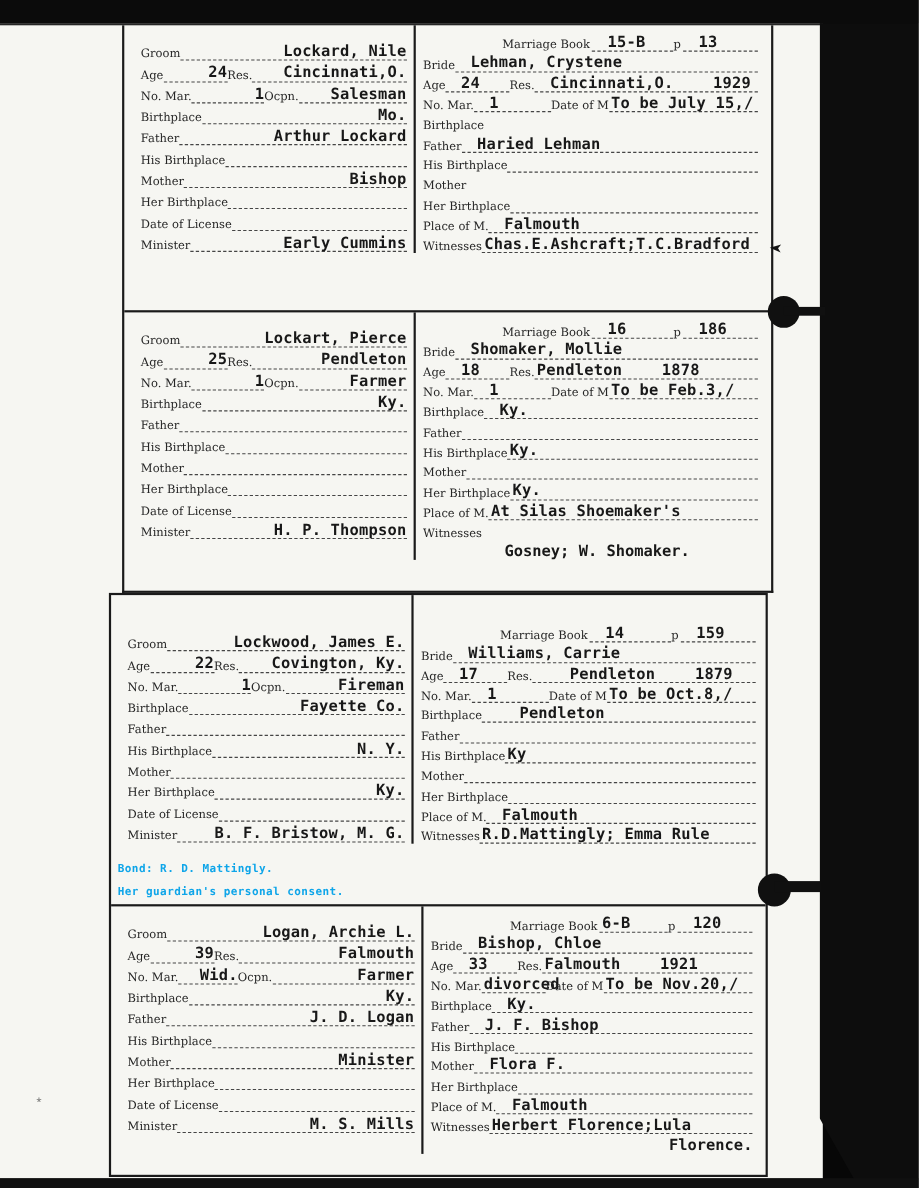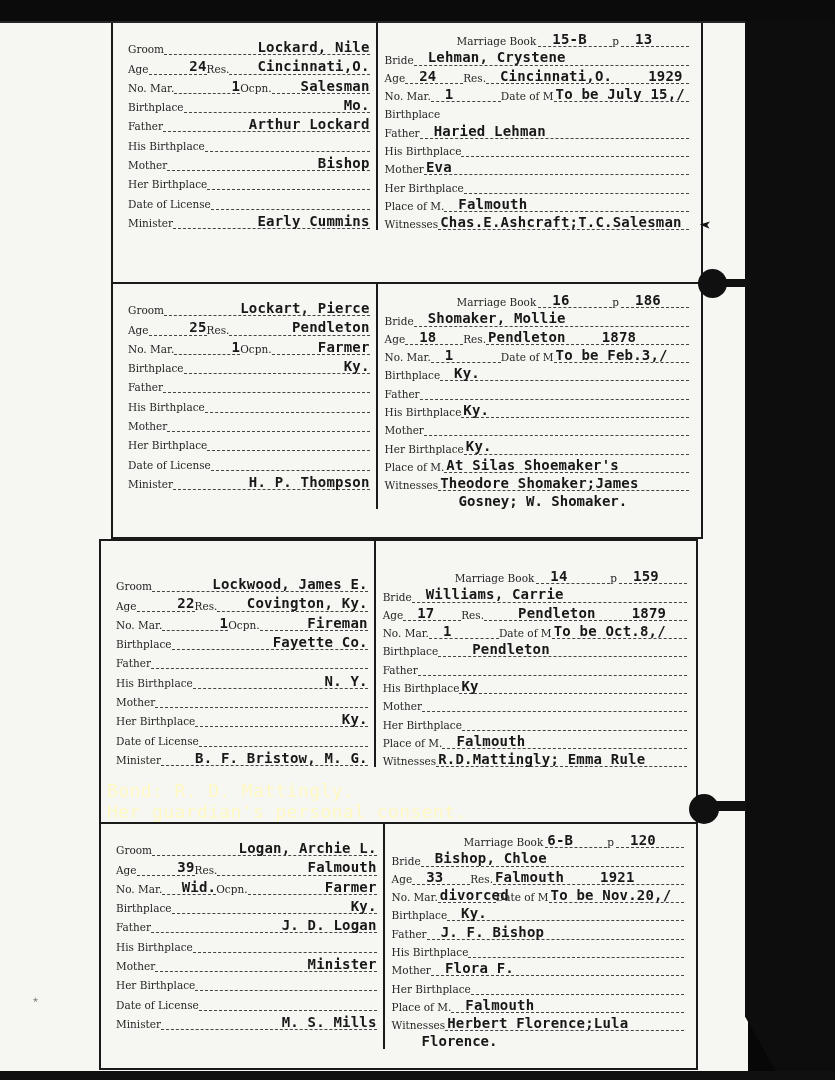--- a/index.html
+++ b/index.html
@@ -49,23 +49,23 @@
   .vl i{font-style:normal;}
   .fx{flex:0 0 auto;}
   .w44{width:44px;} .w52{width:52px;} .w56{width:56px;} .w60{width:60px;} .w54{width:54px;}
   .ind{padding-left:34px;}
   .tight{padding-left:2px;}
   .yr{margin-left:36px;}
   .mbrow{padding-left:72px;}
   .mbrow .lb{padding-right:2px;}
   .wit2{font-family:"DejaVu Sans Mono",monospace;font-weight:700;font-size:14px;color:#181818;
         line-height:1.05;margin-top:3px;white-space:nowrap;}
-  .w2a{padding-left:74px;} .w2b{padding-left:30px;}
+  .w2a{padding-left:74px;} .w2b{padding-left:30px;text-align:right;}
   .notes{margin:13px 0 0 6px;}
-  .note{font-family:"DejaVu Sans Mono",monospace;font-weight:400;font-size:18px;color:#fef9c3;
+  .note{font-family:"DejaVu Sans Mono",monospace;font-weight:700;font-size:10px;color:#0ea5e9;
         line-height:21px;letter-spacing:.4px;white-space:nowrap;}
 </style>
 </head>
 <body>
 
 <div class="band-top"></div>
 <div class="page"></div>
 <div class="band-right"></div>
 <div class="band-bottom"></div>
 
@@ -148,33 +148,32 @@
         <div class="fr">
             <span class="lb">Father</span>
             <span class="vl">Haried Lehman</span>
           </div>
         <div class="fr">
             <span class="lb">His Birthplace</span>
             <span class="vl"></span>
           </div>
         <div class="fr">
             <span class="lb">Mother</span>
-            <span class="vl tight">Eva</span>
           </div>
         <div class="fr">
             <span class="lb">Her Birthplace</span>
             <span class="vl"></span>
           </div>
         <div class="fr">
             <span class="lb">Place of M.</span>
             <span class="vl">Falmouth</span>
           </div>
         <div class="fr">
             <span class="lb">Witnesses</span>
-            <span class="vl tight">Chas.E.Ashcraft;T.C.Salesman</span>
+            <span class="vl tight">Chas.E.Ashcraft;T.C.Bradford</span>
           </div>
       </div>
     </div>
   </section>
 
   <section class="record" id="rec2">
     <div class="cols">
       <div class="gcol">
         <div class="fr">
             <span class="lb">Groom</span>
@@ -263,21 +262,20 @@
         <div class="fr">
             <span class="lb">Her Birthplace</span>
             <span class="vl tight">Ky.</span>
           </div>
         <div class="fr">
             <span class="lb">Place of M.</span>
             <span class="vl tight">At Silas Shoemaker's</span>
           </div>
         <div class="fr">
             <span class="lb">Witnesses</span>
-            <span class="vl tight">Theodore Shomaker;James</span>
           </div>
         <div class="wit2 w2a">Gosney; W. Shomaker.</div>
       </div>
     </div>
   </section>
 
 </div>
 
 <div class="card" id="card2">
 

